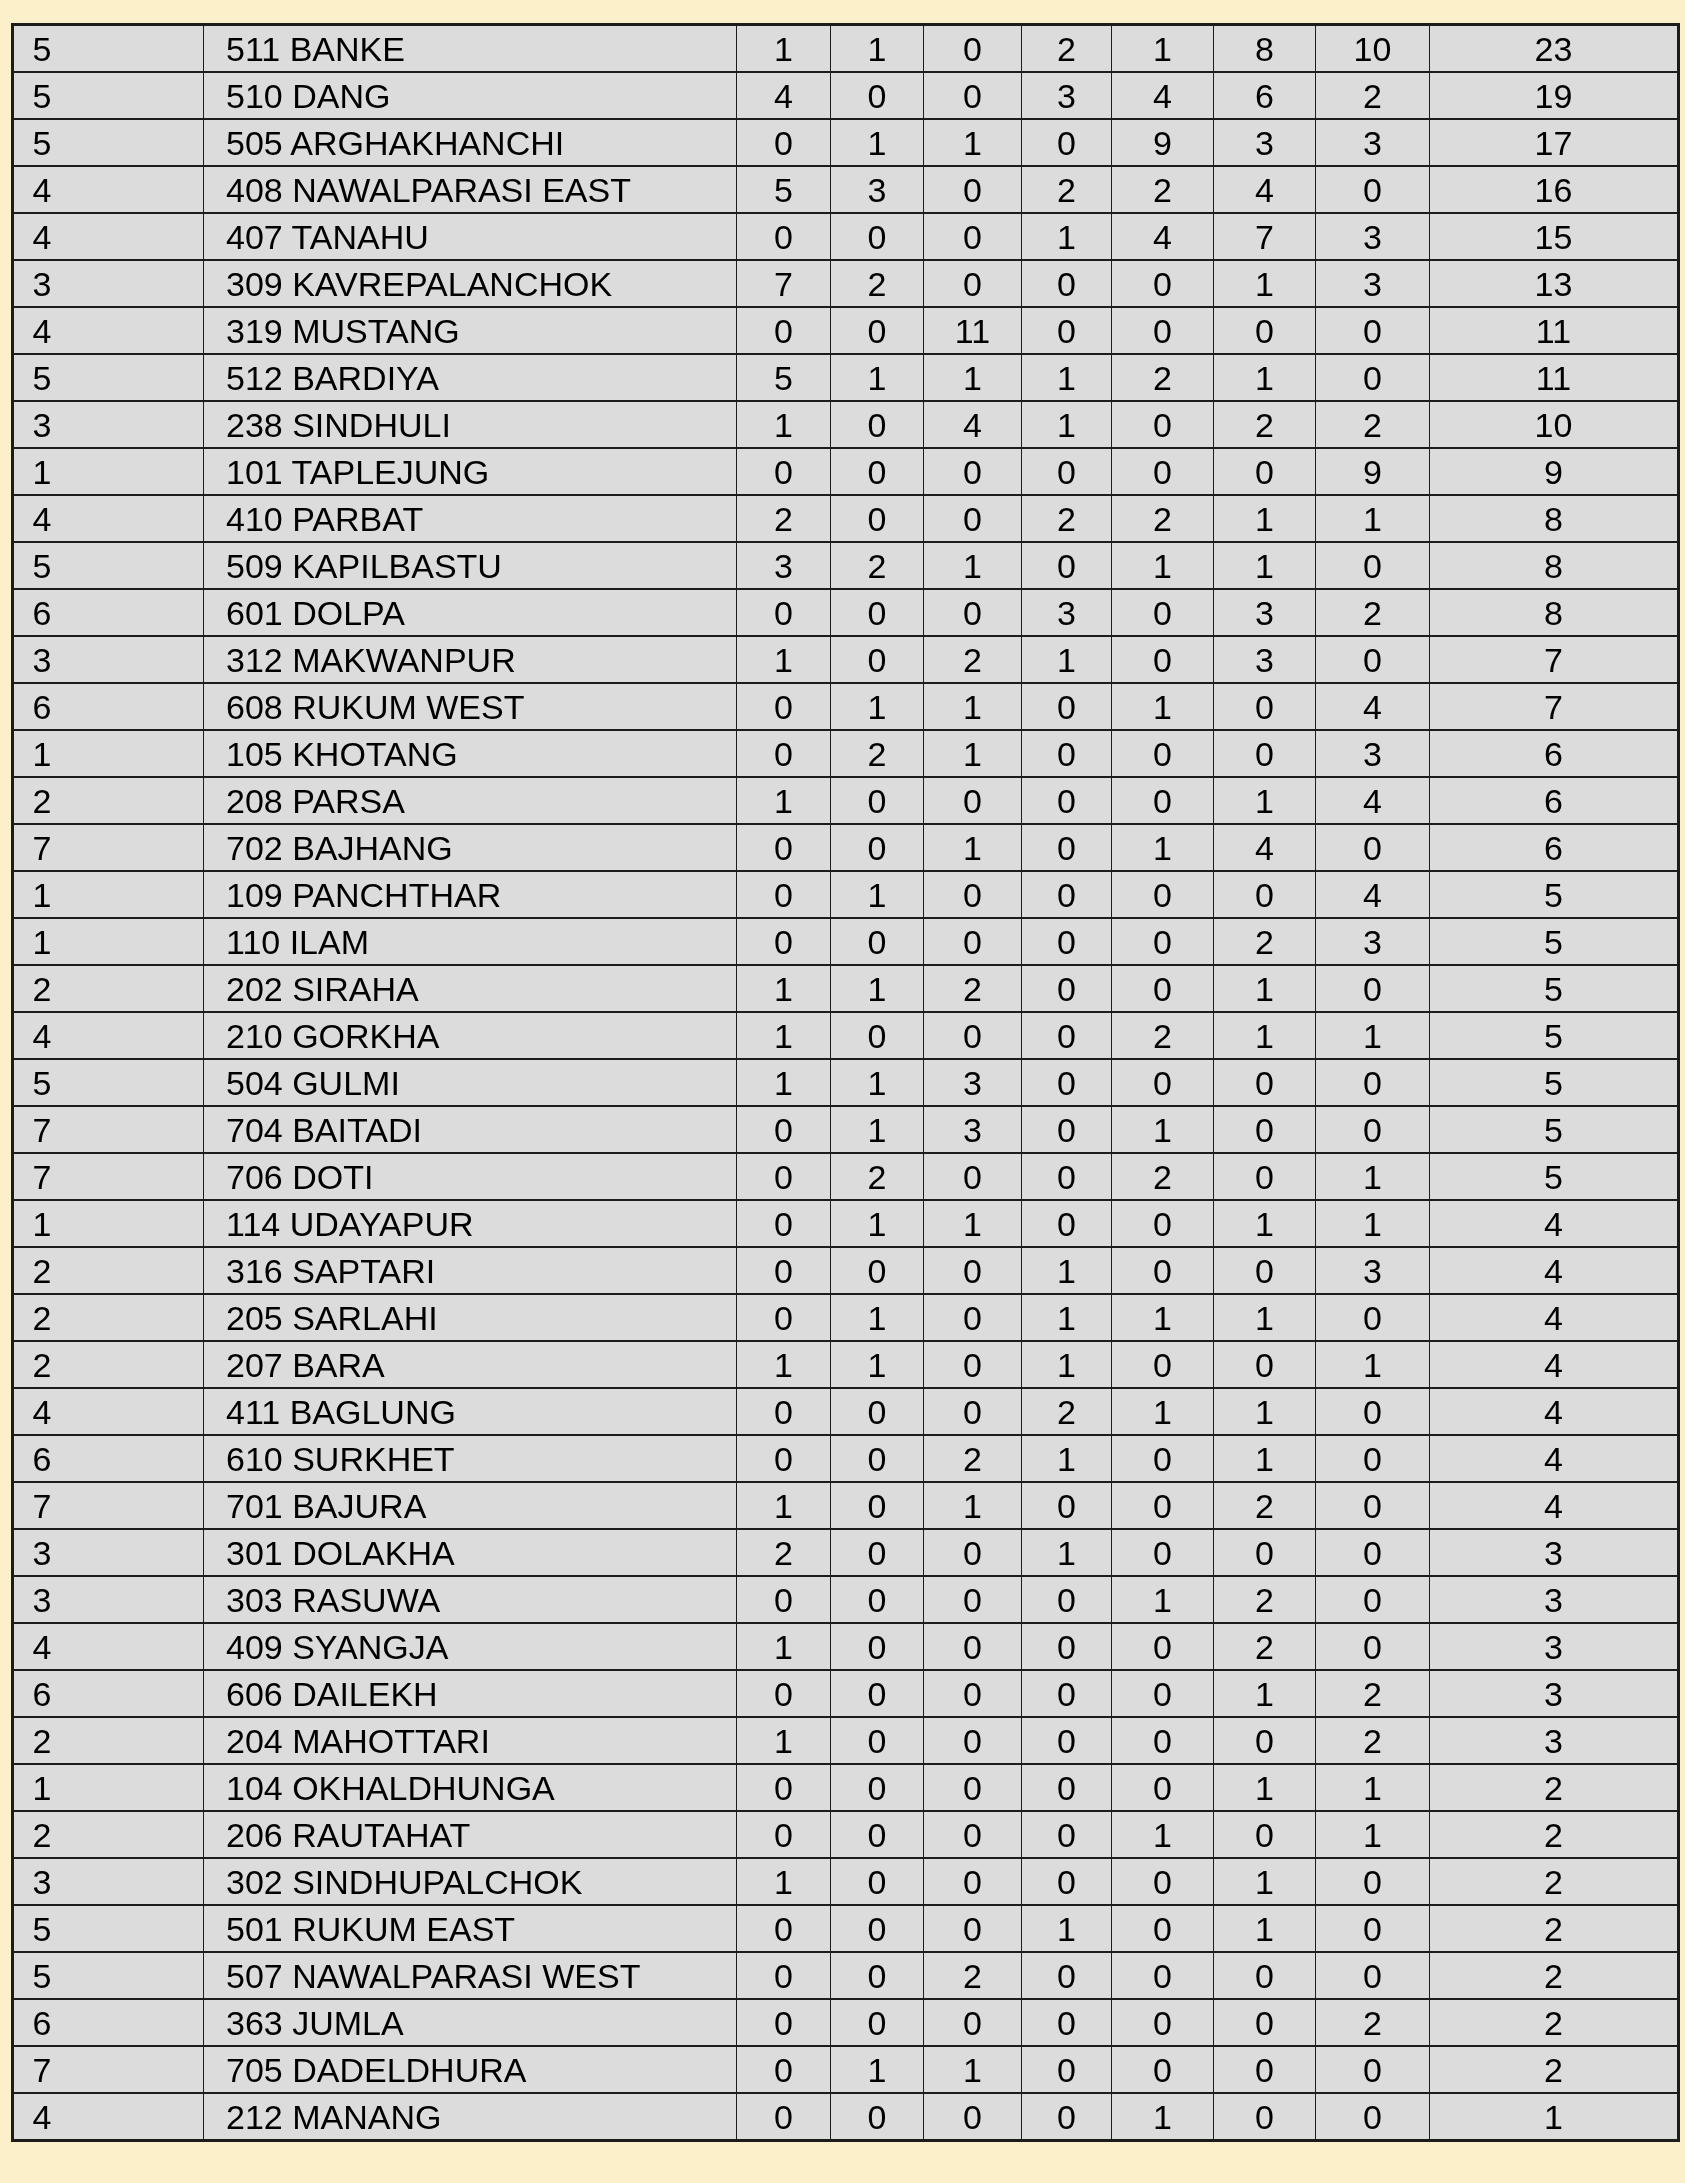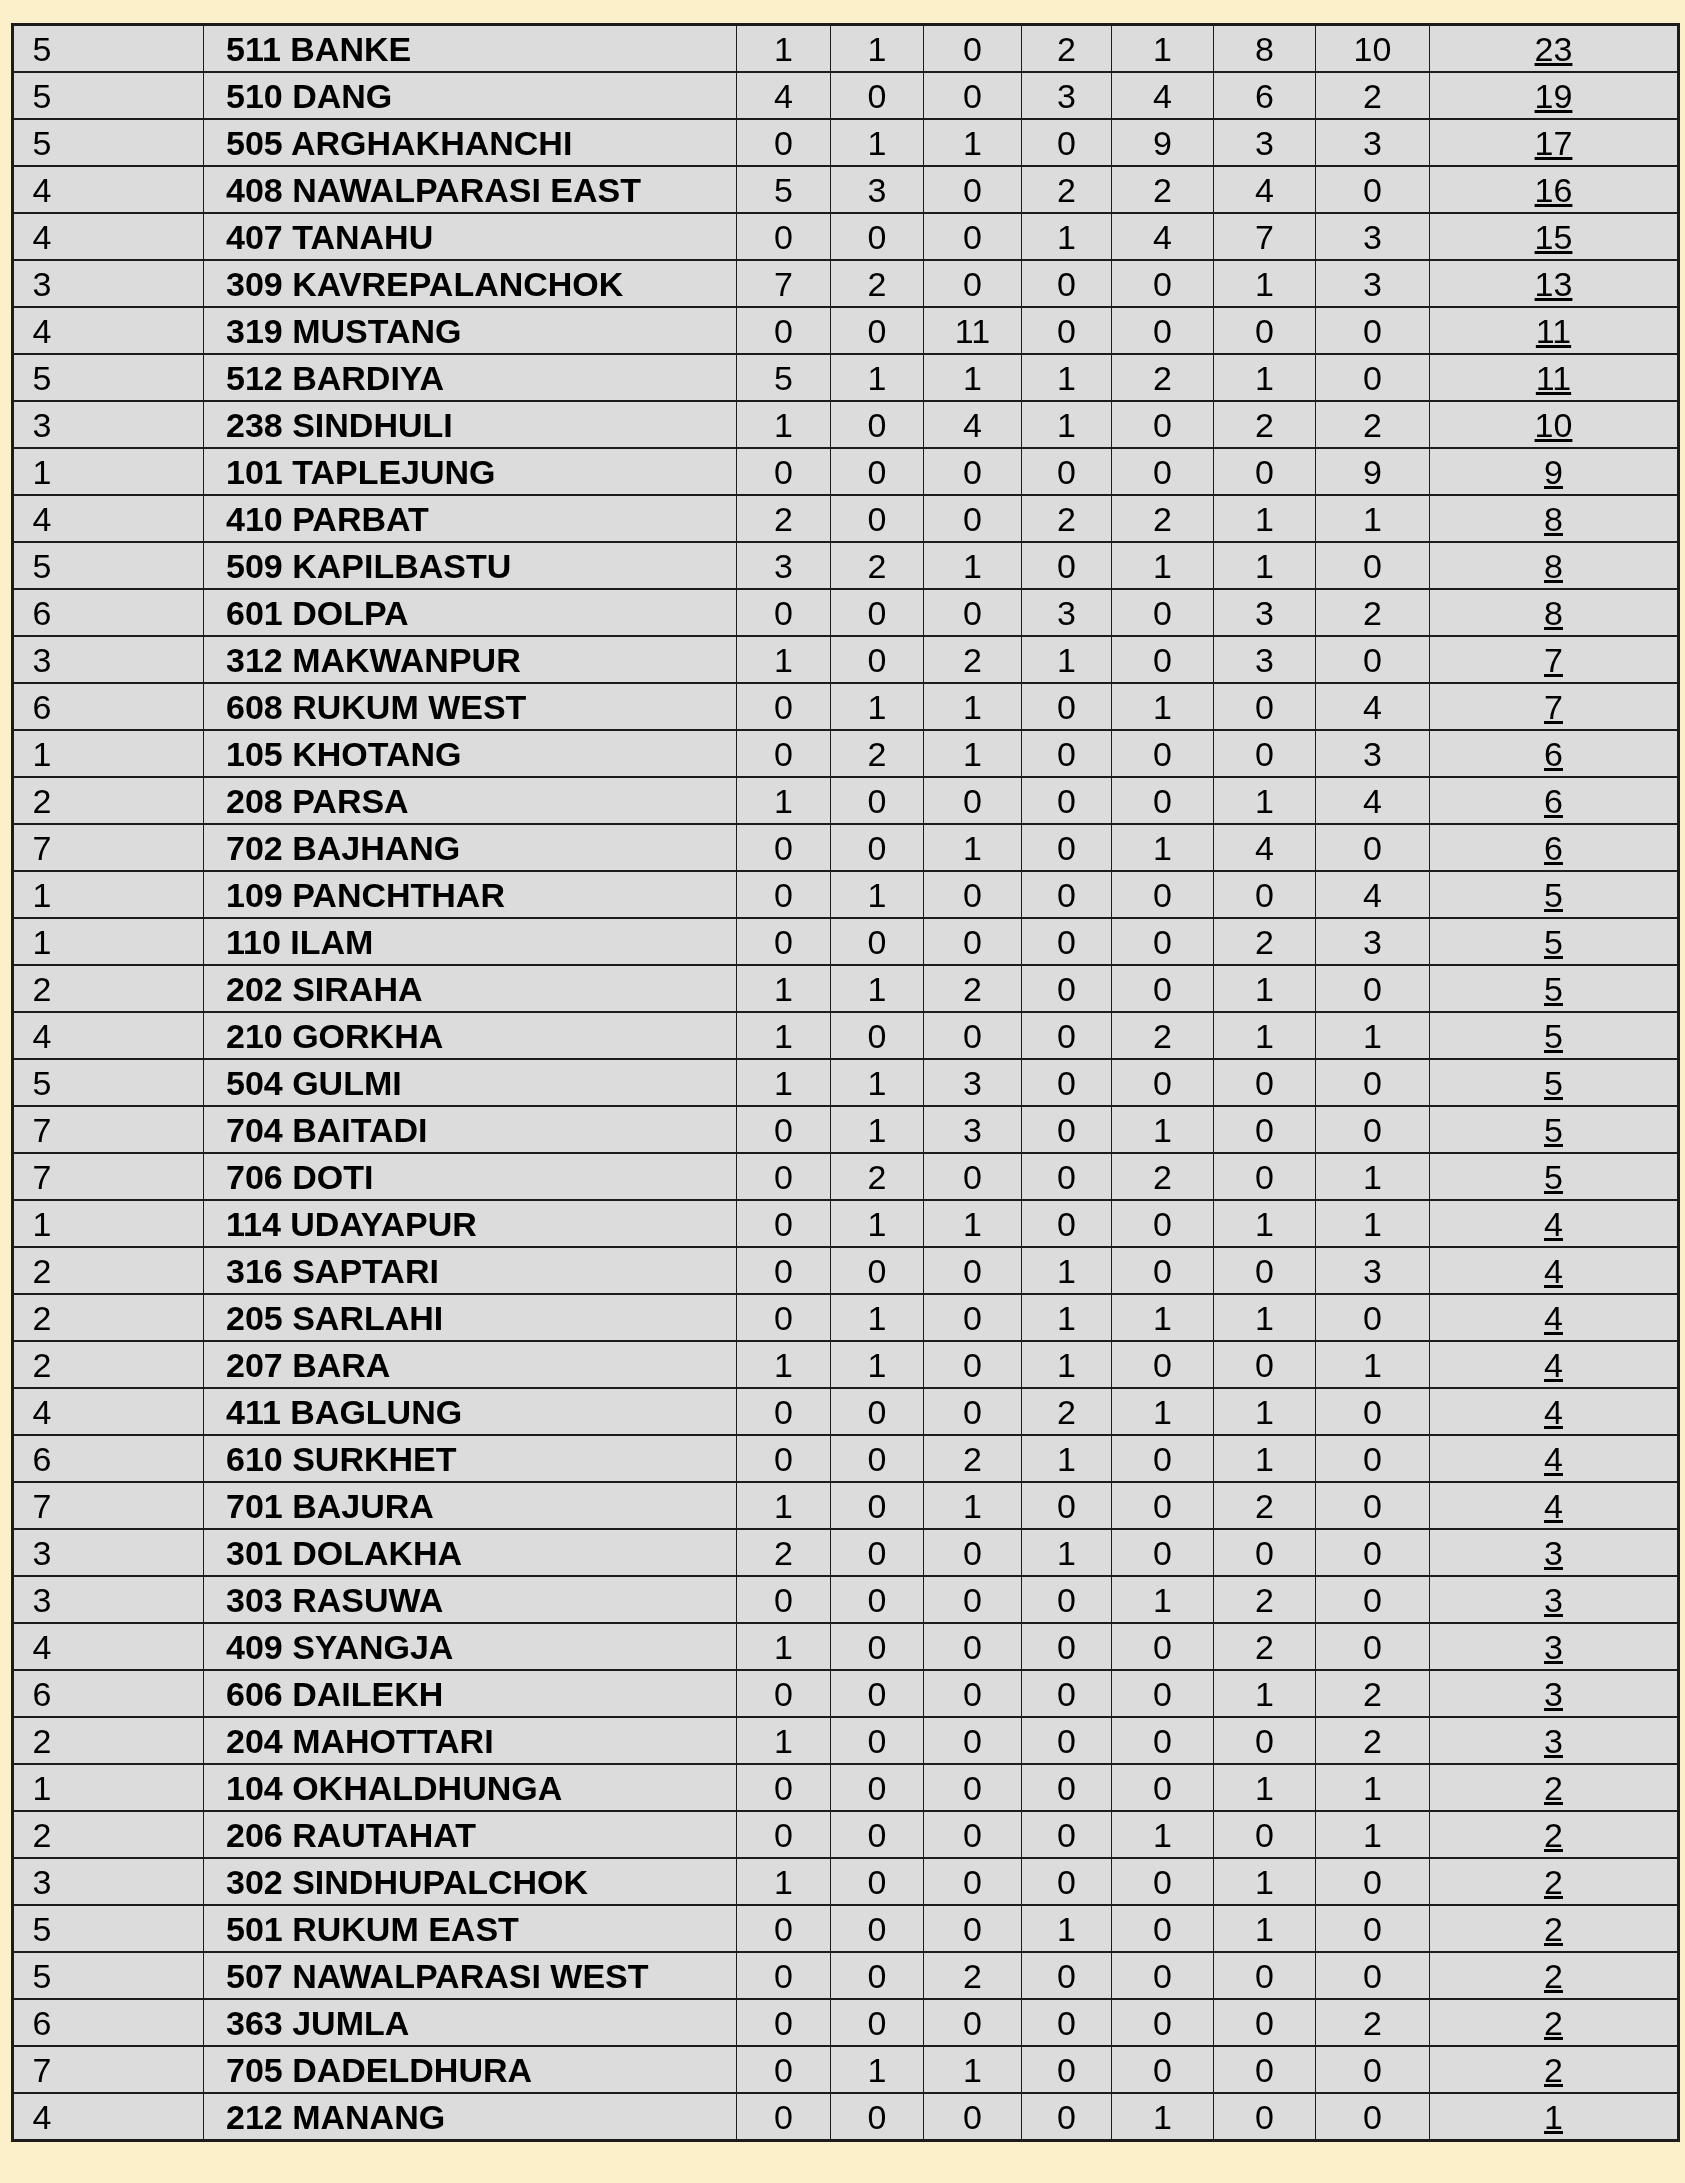--- a/index.html
+++ b/index.html
@@ -30,23 +30,23 @@
     height: 45px;
     padding: 0;
     font-size: 34px;
     line-height: 1;
     color: #000000;
     vertical-align: middle;
     white-space: nowrap;
     overflow: hidden;
   }
   td.c-prov  { text-align: left; padding-left: 18.5px; }
-  td.c-dist  { text-align: left; padding-left: 22px; font-weight: bold; }
+  td.c-dist  { text-align: left; padding-left: 22px; }
   td.c-num   { text-align: center; }
-  td.c-total { text-align: center; text-decoration: underline; }
+  td.c-total { text-align: center; }
 </style>
 </head>
 <body>
 
 <div>
   <table class="grid">
     <colgroup>
       <col style="width:191px">
       <col style="width:533px">
       <col style="width:94px">

